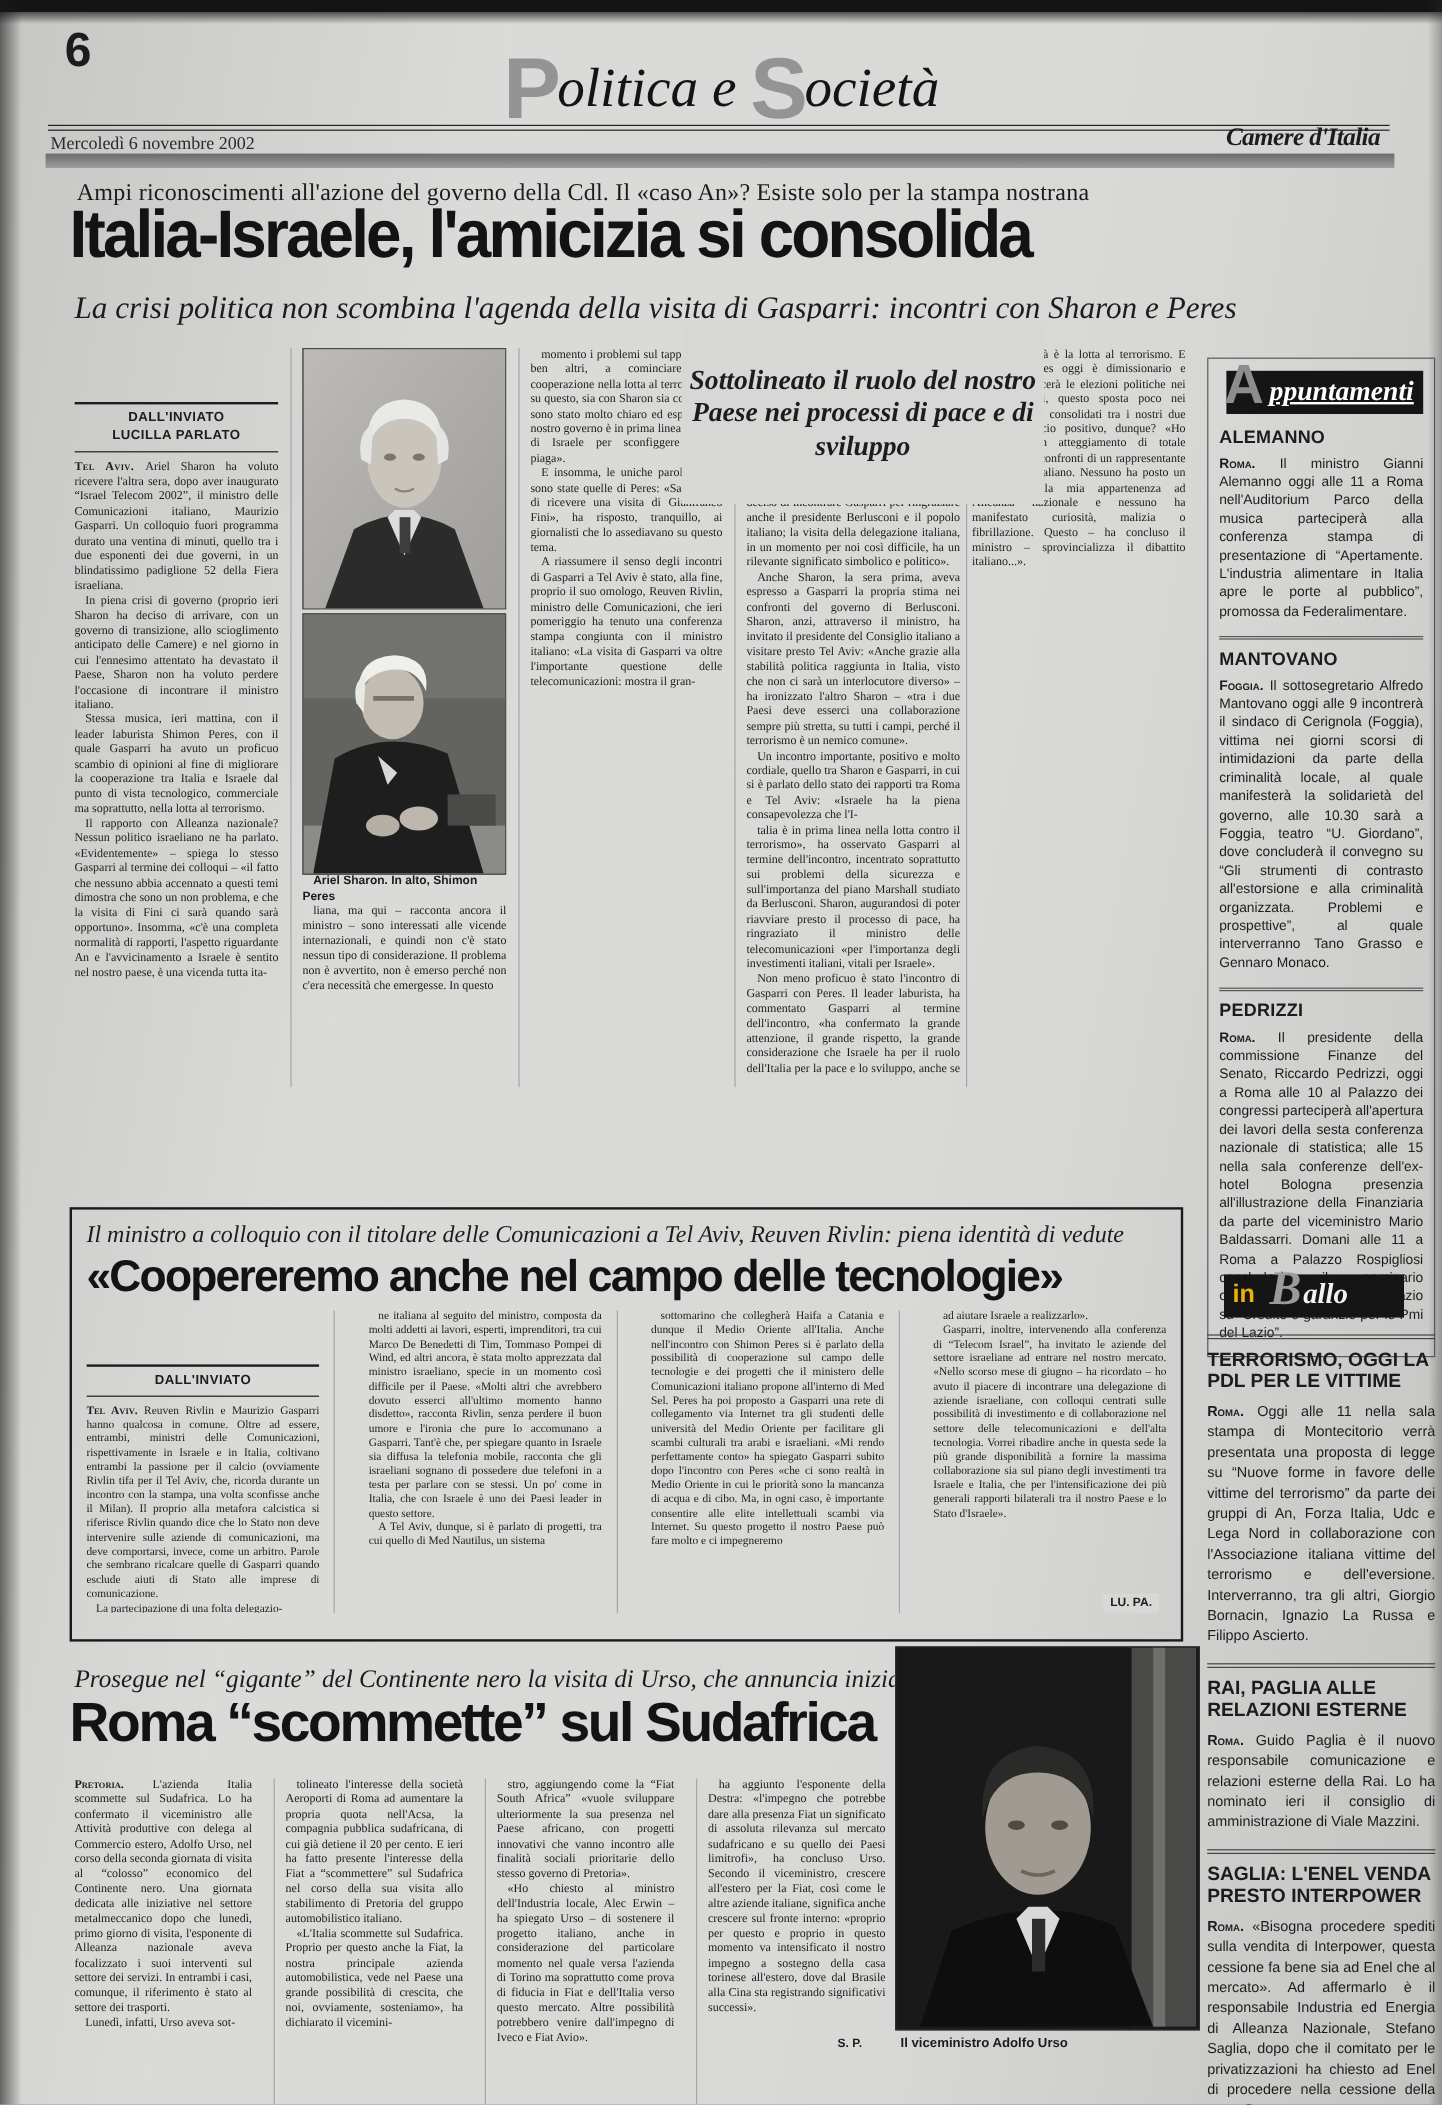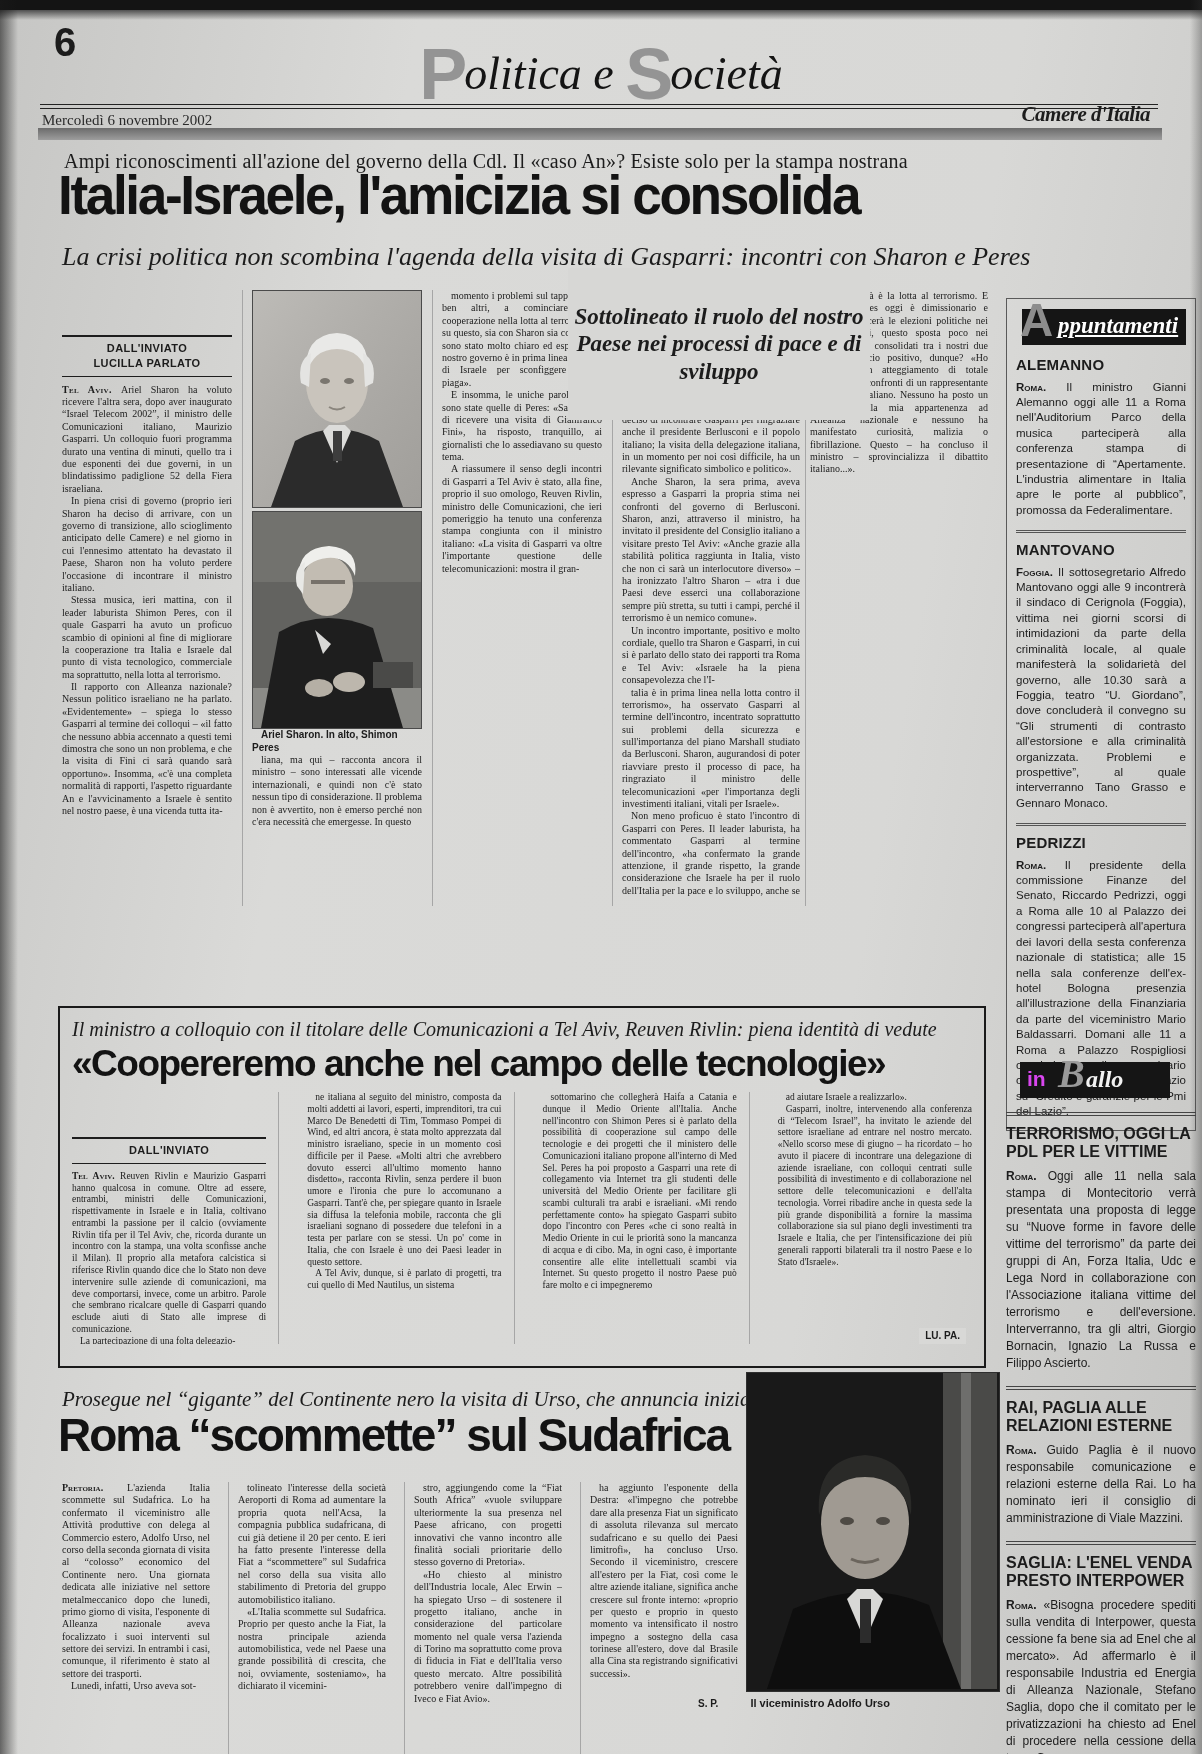--- a/index.html
+++ b/index.html
@@ -54,21 +54,21 @@
   .app-title{position:absolute;left:36px;top:5px;font:bold italic 23px/1 "Liberation Serif",serif;color:#ffffff;text-decoration:underline;}
   .side-sec{margin-top:12px;}
   .side-sec+.side-sec{border-top:3px double #555;padding-top:9px;}
   .side-heading{font:bold 15px/1.1 "Liberation Sans",sans-serif;letter-spacing:.2px;margin:0 0 6px;}
   .side-body p{margin:0;font:11.5px/1.34 "Liberation Sans",sans-serif;text-align:justify;text-indent:0;}
   .side-body p b.lead{font-variant:small-caps;}
 
   
   .inbreve{left:1006px;top:1062px;width:190px;}
   .breve-header{position:relative;height:36px;width:150px;background:#151515;margin-left:14px;}
-  .breve-in{position:absolute;left:7px;top:6px;font:bold 21px/1 "Liberation Sans",sans-serif;color:#d946ef;}
+  .breve-in{position:absolute;left:7px;top:6px;font:bold 21px/1 "Liberation Sans",sans-serif;color:#eab308;}
   .breve-B{position:absolute;left:38px;top:-8px;font:bold italic 40px/1 "Liberation Serif",serif;color:#9a9a9a;}
   .breve-rest{position:absolute;left:66px;top:5px;font:bold italic 24px/1 "Liberation Serif",serif;color:#f2f2f2;}
   .breve-item{margin-top:14px;border-top:4px double #444;padding-top:9px;}
   .breve-heading{font:bold 16px/1.12 "Liberation Sans",sans-serif;margin:0 0 7px;}
   .breve-body p{margin:0;font:12px/1.42 "Liberation Sans",sans-serif;text-align:justify;text-indent:0;}
   .breve-body p b.lead{font-variant:small-caps;}
 
   
   .tech-box{left:58px;top:1006px;width:928px;height:362px;border:2px solid #1a1a1a;padding:8px 12px;box-sizing:border-box;}
   .tech-kicker{font:italic 20px/1.1 "Liberation Serif",serif;margin:2px 0 5px;white-space:nowrap;}

